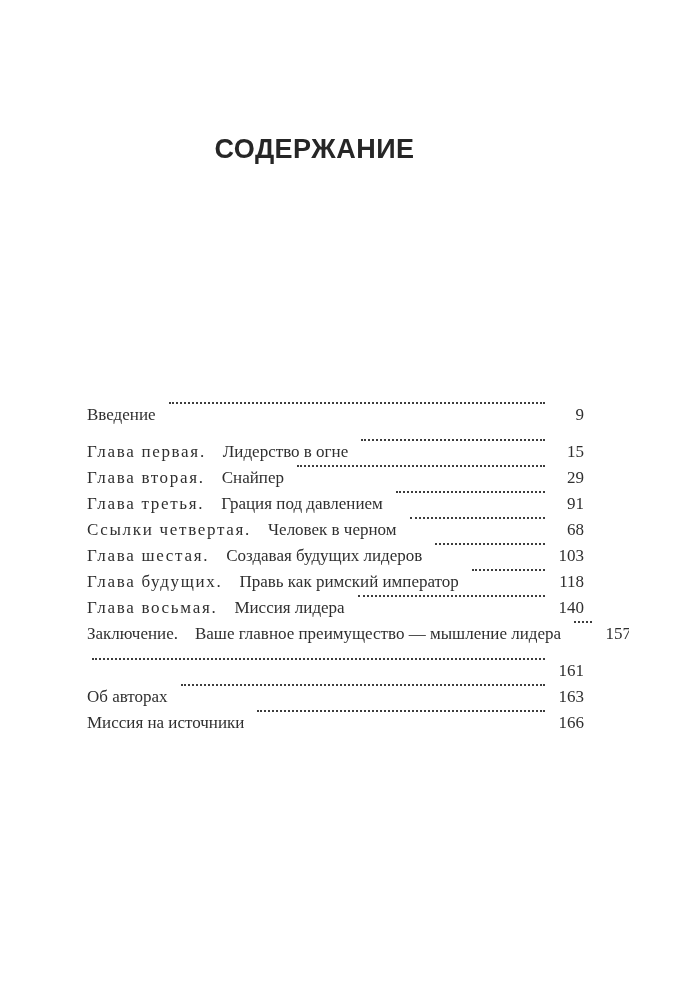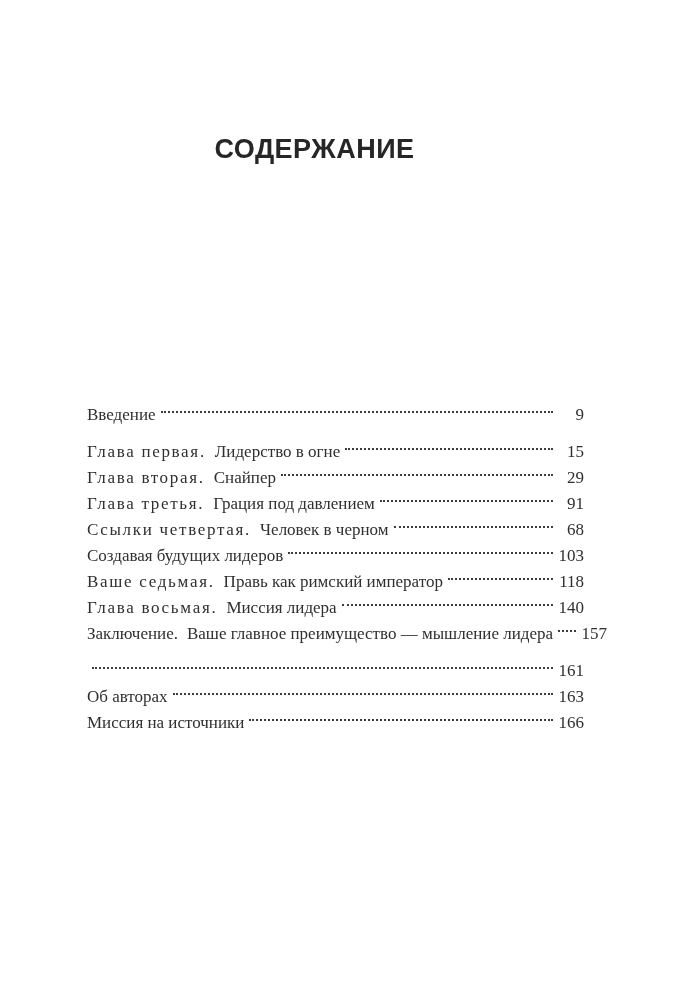--- a/index.html
+++ b/index.html
@@ -34,23 +34,24 @@
     top: 402px;
     width: 497px;
     font-size: 17px;
     color: #2f2f2f;
   }
   .toc-section + .toc-section {
     margin-top: 11px;
   }
   .toc-row {
     display: flex;
-    align-items: center;
+    align-items: flex-start;
     line-height: 26px;
     white-space: nowrap;
+    gap: 8px;
   }
   .toc-chapter {
     margin-right: 9px;
   }
   .toc-chapter.spaced {
     letter-spacing: 1.7px;
   }
   .dot-leader {
     flex: 1 1 auto;
     min-width: 18px;
@@ -96,26 +97,27 @@
           <span class="dot-leader"></span>
           <span class="toc-page">91</span>
         </div>
         <div class="toc-row">
           <span class="toc-chapter spaced">Ссылки четвертая.</span>
           <span class="toc-title">Человек в черном</span>
           <span class="dot-leader"></span>
           <span class="toc-page">68</span>
         </div>
         <div class="toc-row">
+          <span class="toc-chapter spaced">Глава шестая.</span>
           <span class="toc-title">Создавая будущих лидеров</span>
           <span class="dot-leader"></span>
           <span class="toc-page">103</span>
         </div>
         <div class="toc-row">
-          <span class="toc-chapter spaced">Ваше седьмая.</span>
+          <span class="toc-chapter spaced">Глава будущих.</span>
           <span class="toc-title">Правь как римский император</span>
           <span class="dot-leader"></span>
           <span class="toc-page">118</span>
         </div>
         <div class="toc-row">
           <span class="toc-chapter spaced">Глава восьмая.</span>
           <span class="toc-title">Миссия лидера</span>
           <span class="dot-leader"></span>
           <span class="toc-page">140</span>
         </div>

